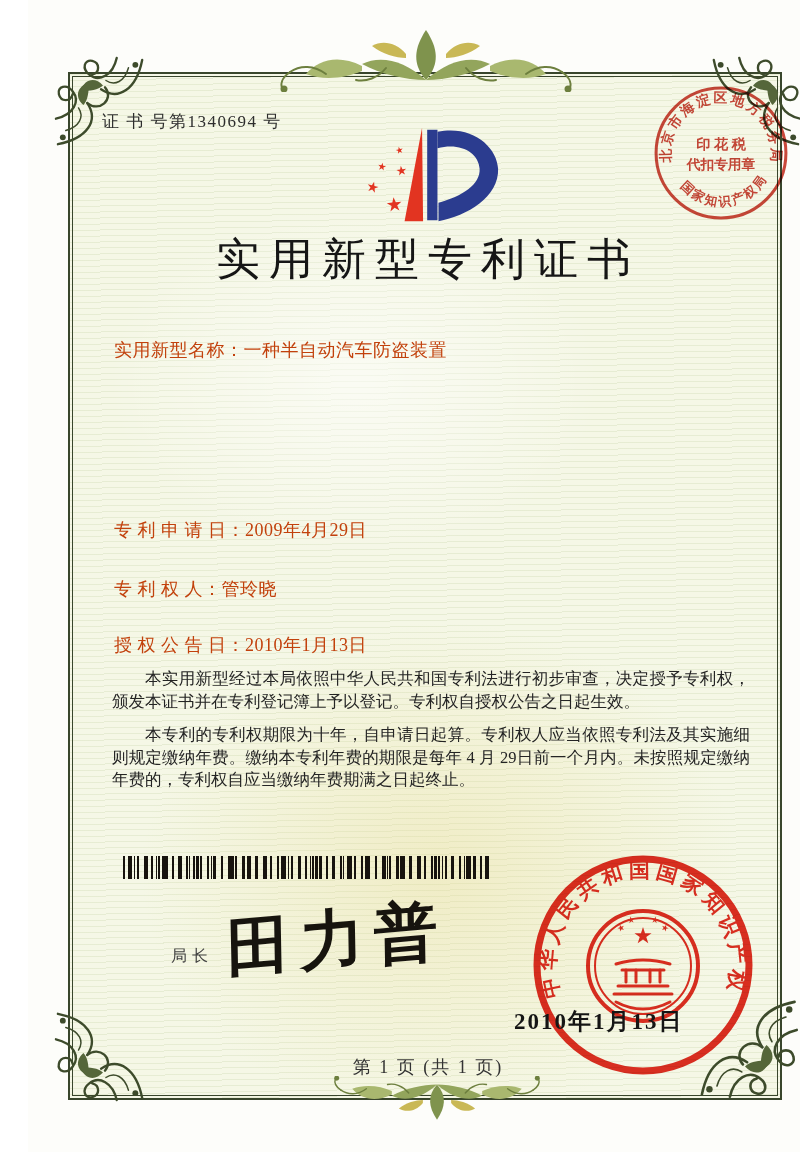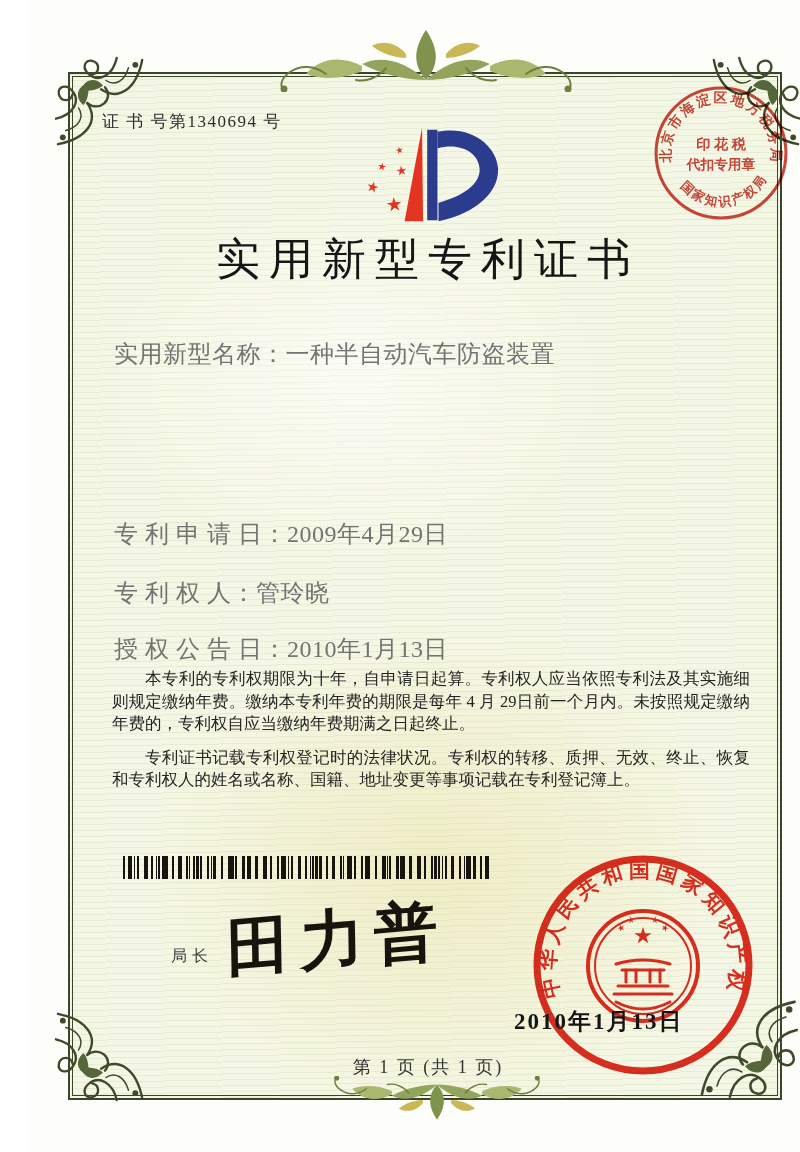--- a/index.html
+++ b/index.html
@@ -27,21 +27,21 @@
   .corner-tl{left:26px;top:56px;}
   .corner-tr{left:676px;top:56px;transform:scaleX(-1);}
   .corner-bl{left:26px;top:1004px;transform:scaleY(-1);}
   .corner-br{left:668px;top:996px;transform:scale(-1.1,-1.1);}
   
   .abs{position:absolute;z-index:3;}
   .cert-no{left:74px;top:110px;font-size:17px;letter-spacing:1.5px;color:#2d2d2d;}
   .logo{left:318px;top:116px;}
   .title{left:0;right:0;top:230px;text-align:center;font-size:44px;font-weight:normal;
          letter-spacing:9px;color:#161616;}
-  .field{left:86px;font-size:24px;color:#737373;letter-spacing:0.5px;white-space:nowrap;}
+  .field{left:86px;font-size:18px;color:#c2410c;letter-spacing:0.5px;white-space:nowrap;}
   .f0{top:338px}.f1{top:400px}.f2{top:459px}.f3{top:518px}.f4{top:577px}.f5{top:633px}
   .paras{left:84px;top:668px;width:638px;font-size:16.5px;line-height:22.5px;
          text-align:justify;color:#242424;}
   .paras p{margin:0 0 11px 0;text-indent:2em;}
   .barcode{
     left:95px;top:856px;width:366px;height:23px;
     background-image:
       repeating-linear-gradient(90deg,#17130e 0 2px,transparent 2px 7px),
       repeating-linear-gradient(90deg,#17130e 0 1px,transparent 1px 11px),
       repeating-linear-gradient(90deg,transparent 0 5px,#17130e 5px 8px,transparent 8px 17px);
@@ -166,22 +166,22 @@
     <span>专 利 申 请 日：</span><span>2009年4月29日</span>
   </div>
   <div class="abs field f4">
     <span>专 利 权 人：</span><span>管玲晓</span>
   </div>
   <div class="abs field f5">
     <span>授 权 公 告 日：</span><span>2010年1月13日</span>
   </div>
 
   <div class="abs paras">
+    <p>本实用新型经过本局依照中华人民共和国专利法进行初步审查，决定授予专利权，颁发本证书并在专利登记簿上予以登记。专利权自授权公告之日起生效。</p>
     <p>本专利的专利权期限为十年，自申请日起算。专利权人应当依照专利法及其实施细则规定缴纳年费。缴纳本专利年费的期限是每年 4 月 29日前一个月内。未按照规定缴纳年费的，专利权自应当缴纳年费期满之日起终止。</p>
-    <p>专利证书记载专利权登记时的法律状况。专利权的转移、质押、无效、终止、恢复和专利权人的姓名或名称、国籍、地址变更等事项记载在专利登记簿上。</p>
   </div>
 
   <div class="abs barcode"></div>
 
   <div class="abs director-label">局长</div>
   <div class="abs signature">田力普</div>
 
   <svg class="abs office-seal" width="230" height="230" viewBox="0 0 230 230">
     <defs>
       <path id="sipoArc" d="M 34,149.4 A 88,88 0 1 1 196,149.4"></path>

